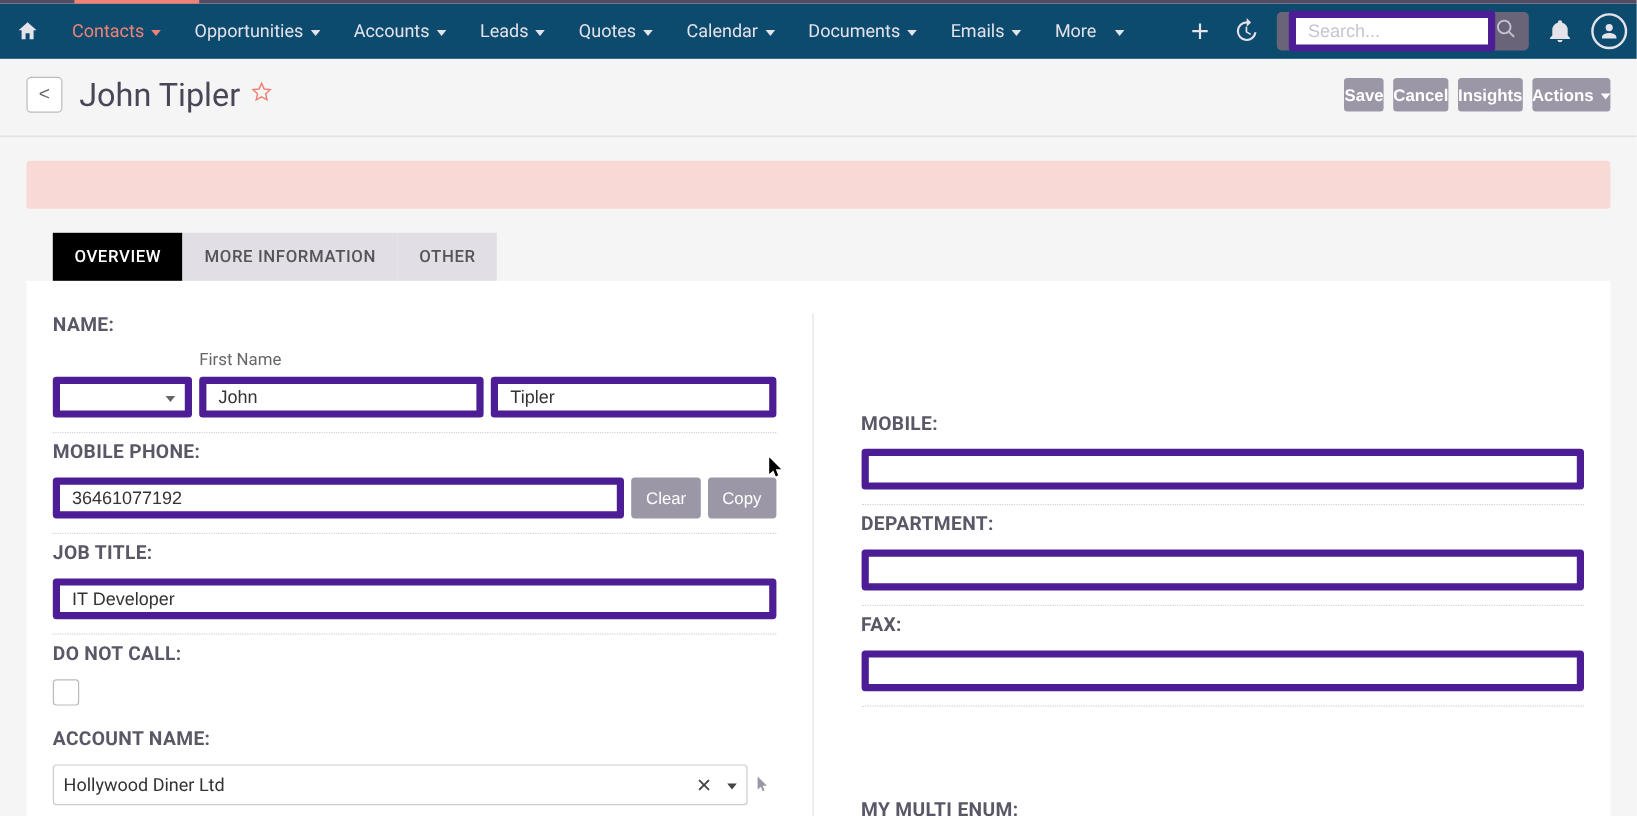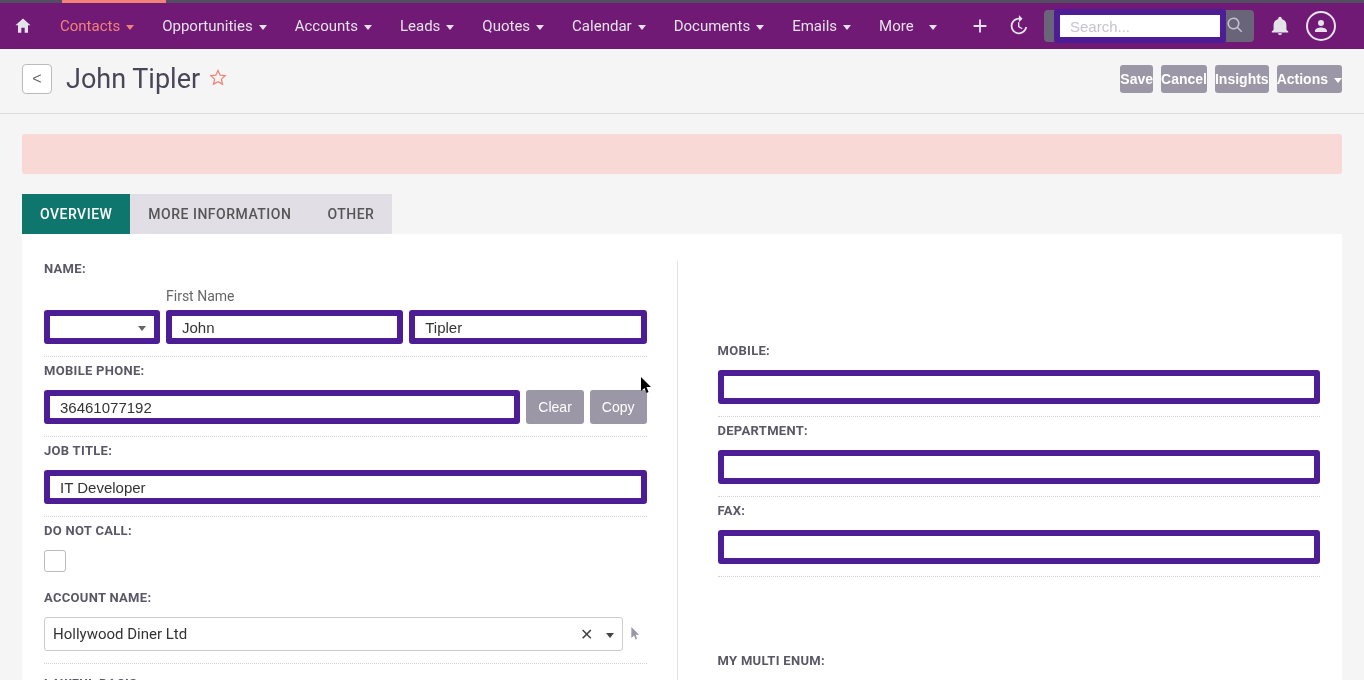--- a/index.html
+++ b/index.html
@@ -20,25 +20,25 @@
       content: "";
       position: absolute;
       top: 0; left: 62px;
       width: 104px;
       height: 3px;
       background: #f08377;
     }
 
     
     .navbar {
-      background: #701a75;
+      background: #0c4a6e;
       height: 46px;
       display: flex;
       align-items: center;
-      padding: 0 28px 0 0;
+      padding: 0 8px 0 0;
       color: #eee;
       gap: 0;
     }
     .nav-left { display:flex; align-items:center; height:100%; }
     .nav-home {
       width: 46px; height: 46px;
       display:flex; align-items:center; justify-content:center;
       cursor:pointer;
     }
     .nav-home svg { width:20px; height:20px; fill:#e5e3ea; }
@@ -137,40 +137,41 @@
     .tab {
       padding:12px 18px;
       font-size:14px;
       font-weight:500;
       letter-spacing:0.5px;
       cursor:pointer;
       background:#e1dfe5;
       color:#555;
     }
     .tab.active {
-      background:#0f766e;
+      background:#000000;
       color:#fff;
+      margin-left:22px;
     }
 
     .panel {
       background:#fff;
       padding:26px 22px 10px;
       border-top:1px solid transparent;
     }
     .form-cols {
       display:flex;
       gap:40px;
     }
     .form-col { flex:1; position:relative; }
     .form-col.left { border-right:1px solid #e3e3e3; padding-right:30px; }
 
     .field-block { margin-bottom: 6px; padding-bottom:12px; border-bottom:1px dotted #d4d2d8; }
     .field-block.no-border { border-bottom:none; }
     .field-label {
-      font-size:13px;
+      font-size:16px;
       font-weight:700;
       letter-spacing:0.3px;
       color:#5a5766;
       margin-bottom:12px;
     }
     .field-label-sub {
       font-size:14px;
       color:#666;
       margin-bottom:6px;
       font-weight:400;

